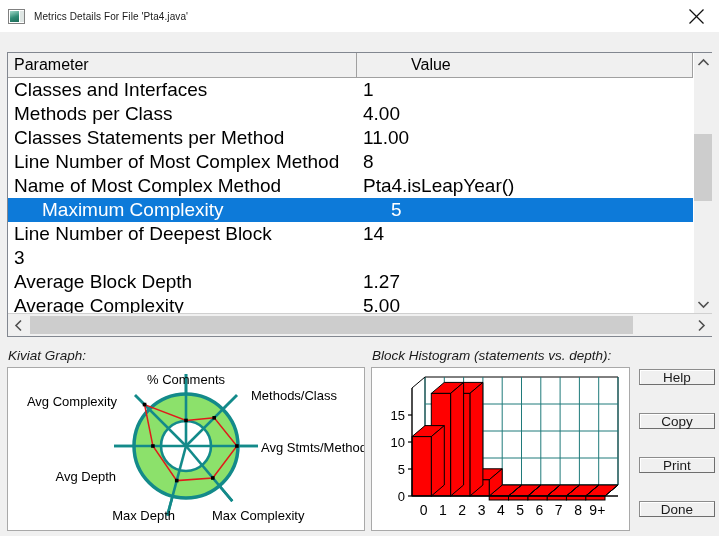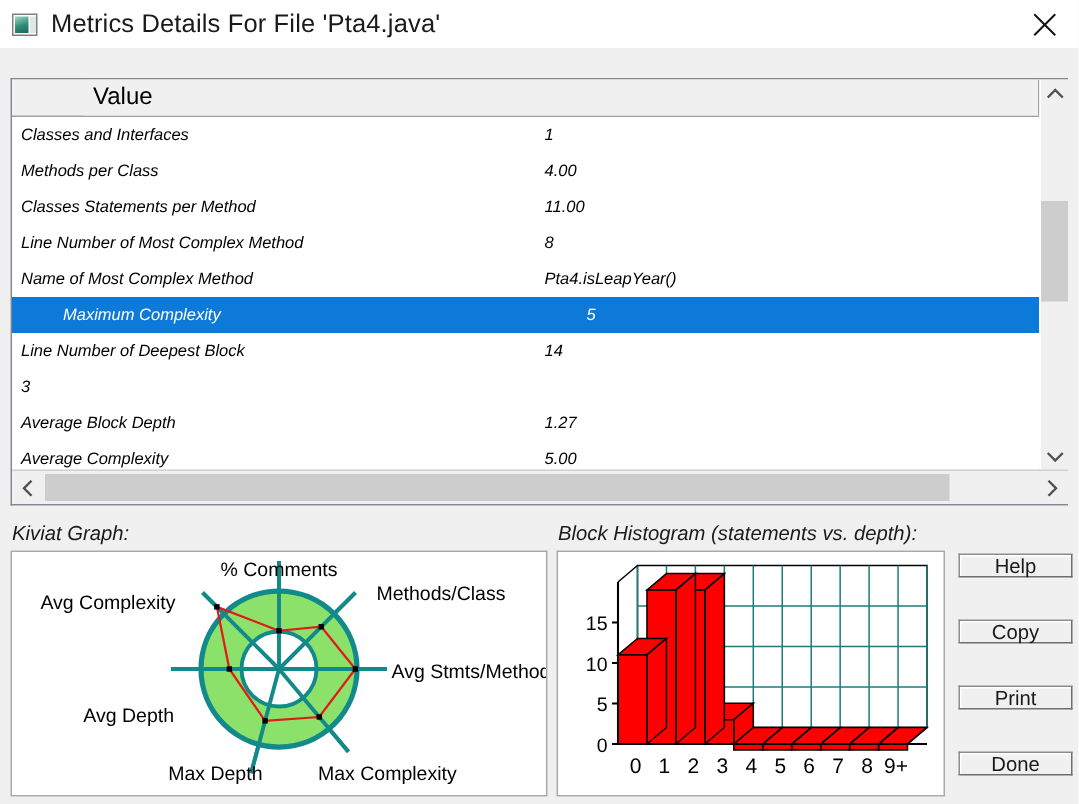--- a/index.html
+++ b/index.html
@@ -43,21 +43,21 @@
     position: absolute; left: 1px; top: 1px;
     width: 9px; height: 11px;
     background: linear-gradient(160deg, #9fd8c8 0%, #2e8b74 55%, #1d6b58 100%);
   }
   .app-icon .ai-right {
     position: absolute; left: 11px; top: 1px;
     width: 4px; height: 11px;
     background: #dfe6e4;
   }
   .title-text {
-    font-size: 17px;
+    font-size: 10px;
     color: #1a1a1a;
     white-space: nowrap;
     letter-spacing: 0.1px;
   }
   .close-btn {
     position: absolute;
     right: 0; top: 0;
     width: 46px; height: 32px;
     display: flex; align-items: center; justify-content: center;
     cursor: default;
@@ -115,23 +115,22 @@
   .tbody {
     flex: 1 1 auto;
     overflow: hidden;
     background: #ffffff;
   }
   .trow {
     display: flex;
     height: 24px;
     align-items: center;
     box-sizing: border-box;
-    font-size: 11px;
+    font-size: 19px;
     color: #000;
-    font-style: italic;
   }
   .trow.selected {
     background: #0d7ad9;
     color: #ffffff;
     padding-left: 28px;
   }
   .td {
     padding-left: 6px;
     box-sizing: border-box;
     white-space: nowrap;
@@ -266,20 +265,21 @@
         <line x1="1.5" y1="1.5" x2="15.5" y2="15.5" stroke="#111" stroke-width="1.3"></line>
         <line x1="15.5" y1="1.5" x2="1.5" y2="15.5" stroke="#111" stroke-width="1.3"></line>
       </svg>
     </div>
   </div>
 
   <div class="table-area">
     <div class="grid-wrap">
       <div class="grid-main">
         <div class="thead">
+          <div class="th c1">Parameter</div>
           <div class="th c2">Value</div>
         </div>
         <div class="tbody" id="tbody">
             <div class="trow">
               <div class="td c1">Classes and Interfaces</div>
               <div class="td c2">1</div>
             </div>
             <div class="trow">
               <div class="td c1">Methods per Class</div>
               <div class="td c2">4.00</div>

